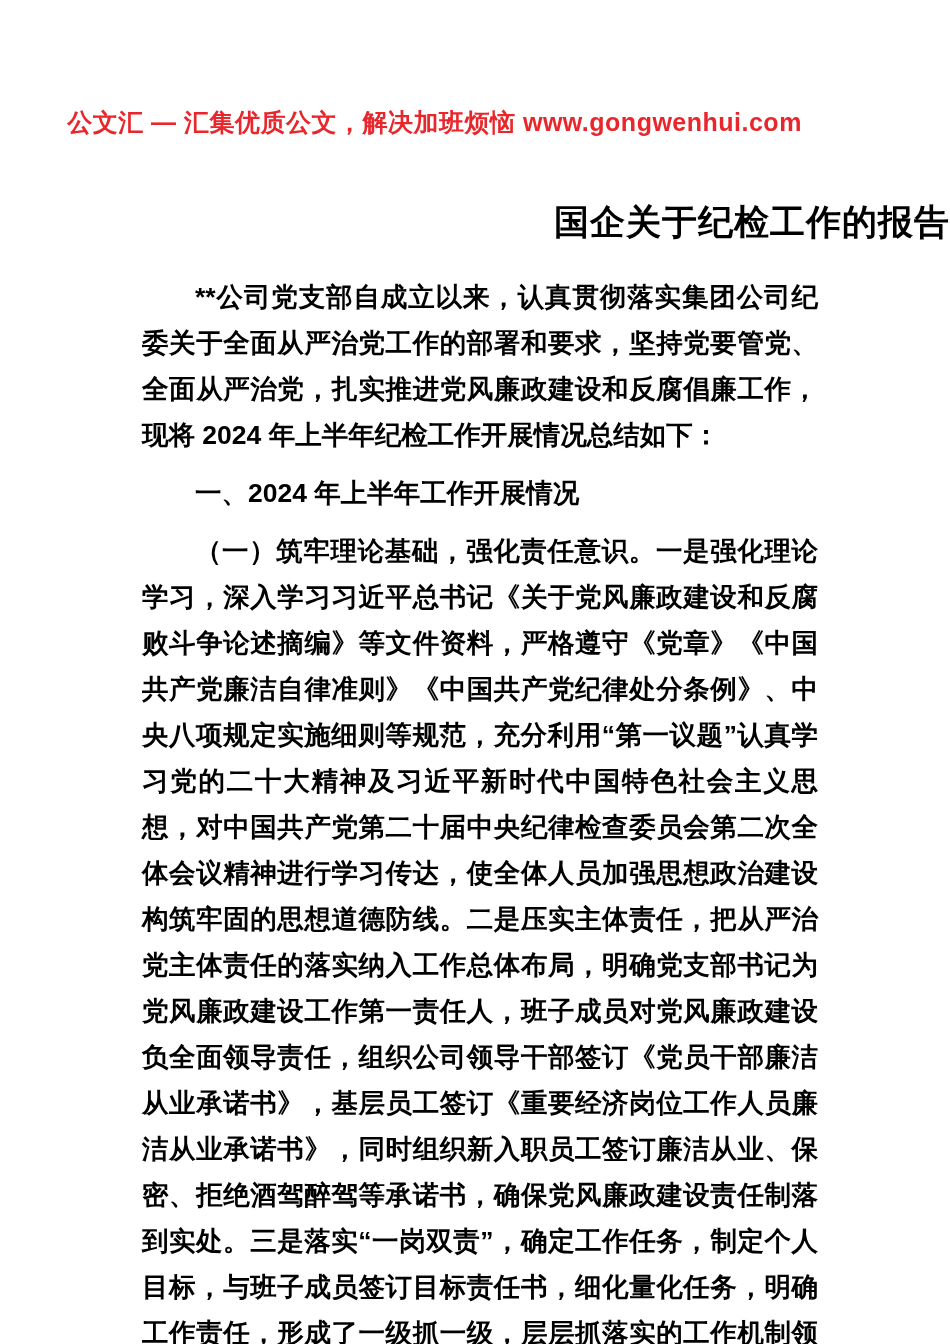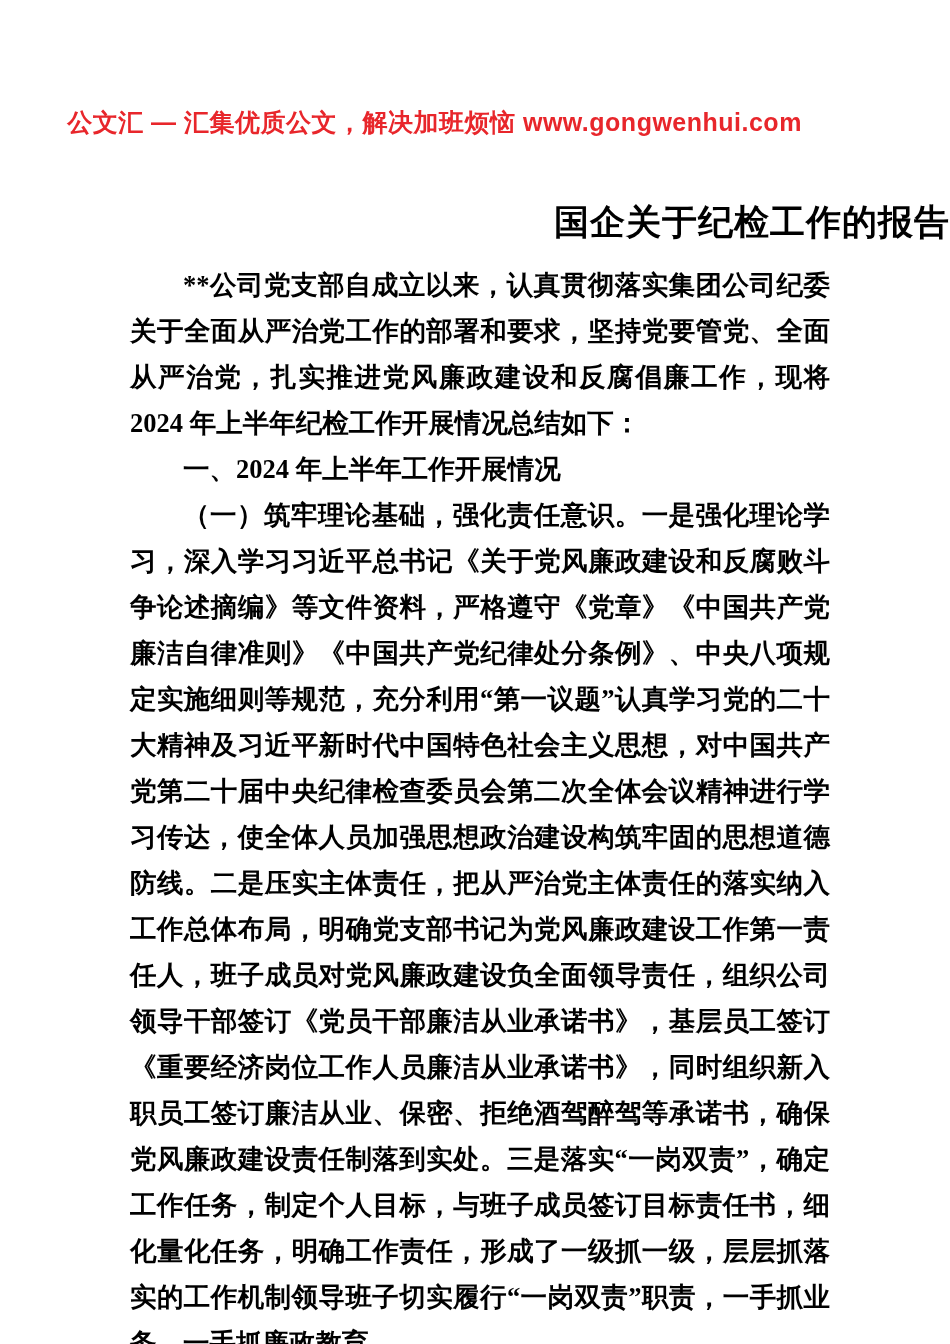--- a/index.html
+++ b/index.html
@@ -53,25 +53,24 @@
     width: 700px;
     font-size: 26.5px;
     line-height: 46px;
     color: #000000;
     font-weight: 700;
     text-align: justify;
     text-justify: inter-ideograph;
     font-family: "Liberation Sans", sans-serif;
   }
   .body-text p {
-    margin: 0;
+    margin: 12px;
     text-indent: 2em;
     text-align: justify;
     text-justify: inter-ideograph;
-    font-family: Liberation Serif, serif;
   }
 </style>
 </head>
 <body>
 
 <div class="page">
 
   <div class="watermark">公文汇 — 汇集优质公文，解决加班烦恼 www.gongwenhui.com</div>
 
   <h1 class="doc-title">国企关于纪检工作的报告</h1>

